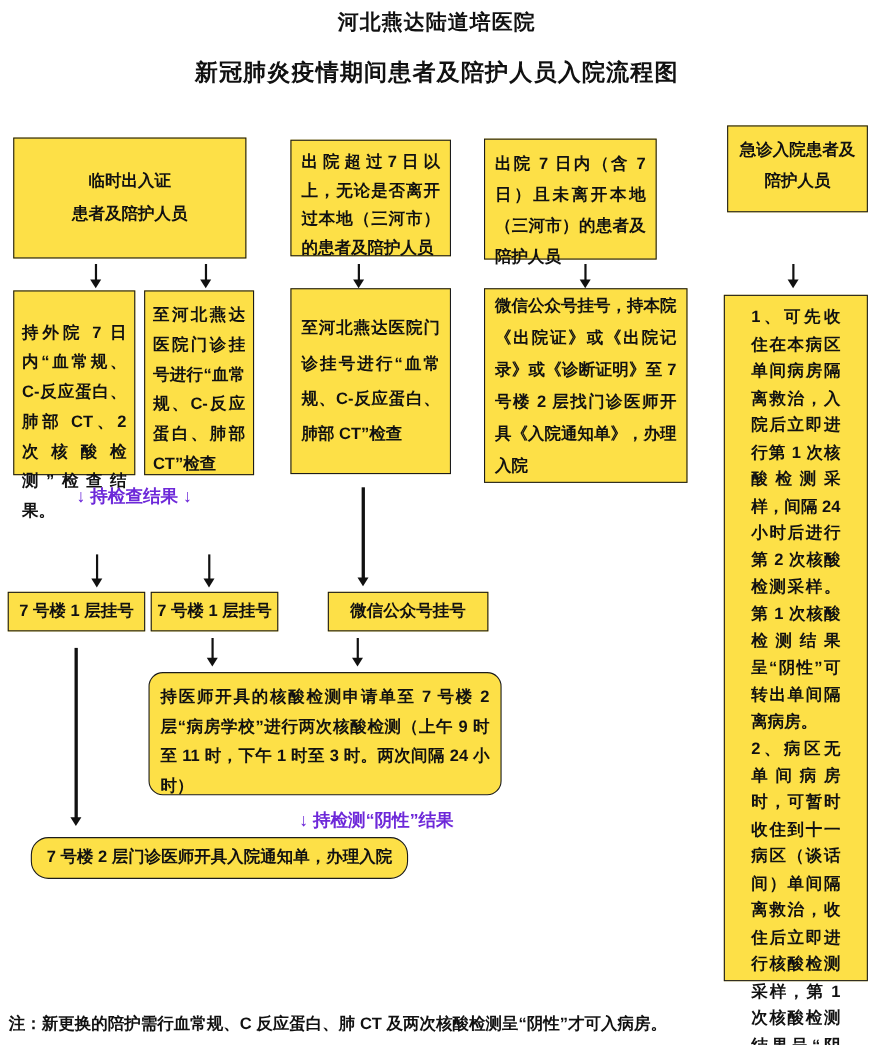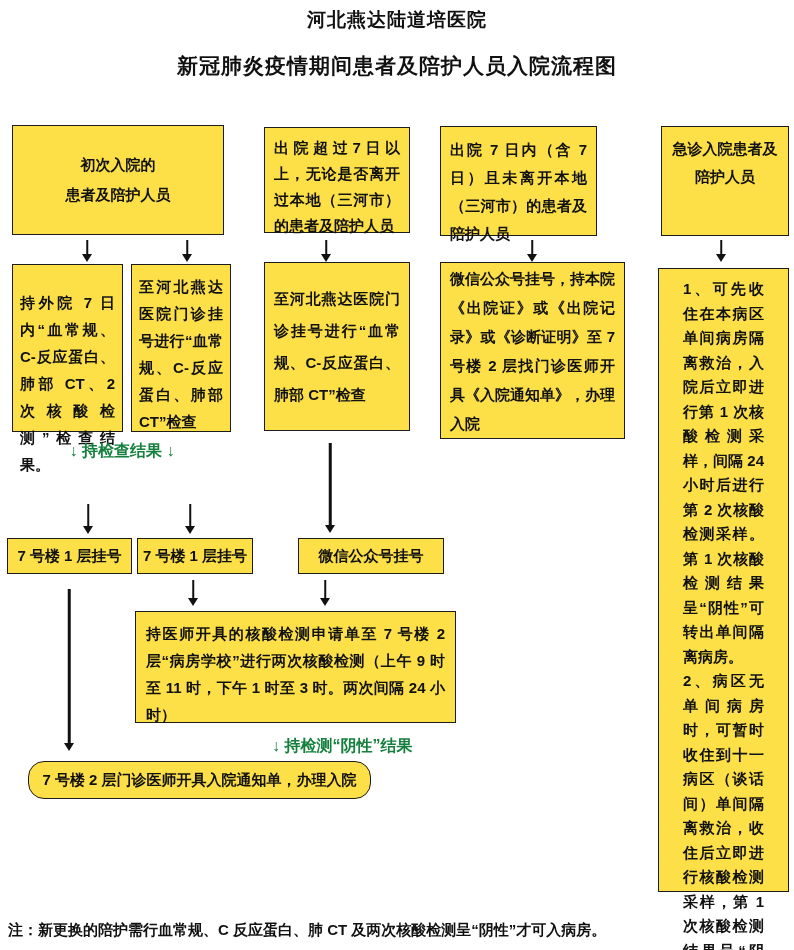--- a/index.html
+++ b/index.html
@@ -13,41 +13,41 @@
   .box{
     position:absolute;border:1.5px solid #1c1c1c;box-sizing:border-box;background:#fde047;
     font-weight:bold;font-size:15px;line-height:26px;color:#111;
     padding:6px 9px;text-align:justify;
   }
   .center2{display:flex;align-items:center;justify-content:center;text-align:center;white-space:pre-line;}
   .topcenter{text-align:center;white-space:pre-line;padding-top:8px;}
   .vcenter{display:flex;align-items:center;}
   .rowbox{display:flex;align-items:center;justify-content:center;text-align:center;padding:2px;}
   .prelines{white-space:pre-line;}
-  .lbl{position:absolute;font-weight:bold;font-size:15px;color:#15803d;white-space:nowrap;}
+  .lbl{position:absolute;font-weight:bold;font-size:15px;color:#6d28d9;white-space:nowrap;}
   .arr{position:absolute;}
   .arr .stem{position:absolute;left:50%;transform:translateX(-50%);width:1.5px;background:#111;top:0;bottom:6px;}
   .arr .head{position:absolute;bottom:0;left:50%;transform:translateX(-50%);width:0;height:0;
     border-left:5px solid transparent;border-right:5px solid transparent;border-top:8px solid #111;}
   .arr.thick .stem{width:2.5px;}
   .note{position:absolute;left:8px;top:921px;font-weight:bold;font-size:15px;}
 </style>
 </head>
 <body>
 
 <div class="page">
 
   <div class="title t2">新冠肺炎疫情期间患者及陪护人员入院流程图</div>
   <div class="title t1">河北燕达陆道培医院</div>
 
-  <div class="box center2" style="left:12px;top:125px;width:212px;height:110px;line-height:30px;">初次入院的
+  <div class="box center2" style="left:12px;top:125px;width:212px;height:110px;line-height:30px;">临时出入证
 患者及陪护人员</div>
   <div class="box" style="left:264px;top:127px;width:146px;height:106px;padding-top:7px;">出院超过7日以上，无论是否离开过本地（三河市）的患者及陪护人员</div>
   <div class="box" style="left:440px;top:126px;width:157px;height:110px;line-height:28px;padding-top:9px;">出院 7 日内（含 7 日）且未离开本地（三河市）的患者及陪护人员</div>
-  <div class="box topcenter" style="left:661px;top:126px;width:128px;height:110px;line-height:28px;">急诊入院患者及
+  <div class="box topcenter" style="left:661px;top:114px;width:128px;height:79px;line-height:28px;">急诊入院患者及
 陪护人员</div>
 
   <div class="arr" style="left:81px;top:240px;width:12px;height:22px;">
       <div class="stem"></div>
       <div class="head"></div>
     </div>
   <div class="arr" style="left:181px;top:240px;width:12px;height:22px;">
       <div class="stem"></div>
       <div class="head"></div>
     </div>
@@ -99,21 +99,21 @@
   <div class="arr" style="left:319px;top:580px;width:12px;height:26px;">
       <div class="stem"></div>
       <div class="head"></div>
     </div>
 
   <div class="arr thick" style="left:63px;top:589px;width:12px;height:162px;">
       <div class="stem"></div>
       <div class="head"></div>
     </div>
 
-  <div class="box" style="left:135px;top:611px;width:321px;height:112px;line-height:27px;padding:8px 10px;">持医师开具的核酸检测申请单至 7 号楼 2 层“病房学校”进行两次核酸检测（上午 9 时至 11 时，下午 1 时至 3 时。两次间隔 24 小时）</div>
+  <div class="box" style="left:135px;top:611px;width:321px;height:112px;line-height:27px;padding:8px 10px;border-radius:13px;">持医师开具的核酸检测申请单至 7 号楼 2 层“病房学校”进行两次核酸检测（上午 9 时至 11 时，下午 1 时至 3 时。两次间隔 24 小时）</div>
 
   <div class="lbl" style="left:272px;top:736px;font-size:16px;">↓ 持检测“阴性”结果</div>
 
   <div class="box rowbox" style="left:28px;top:761px;width:343px;height:38px;border-radius:16px;">7 号楼 2 层门诊医师开具入院通知单，办理入院</div>
 
   <div class="note">注：新更换的陪护需行血常规、C 反应蛋白、肺 CT 及两次核酸检测呈“阴性”才可入病房。</div>
 
 </div>
 
 </body></html>

